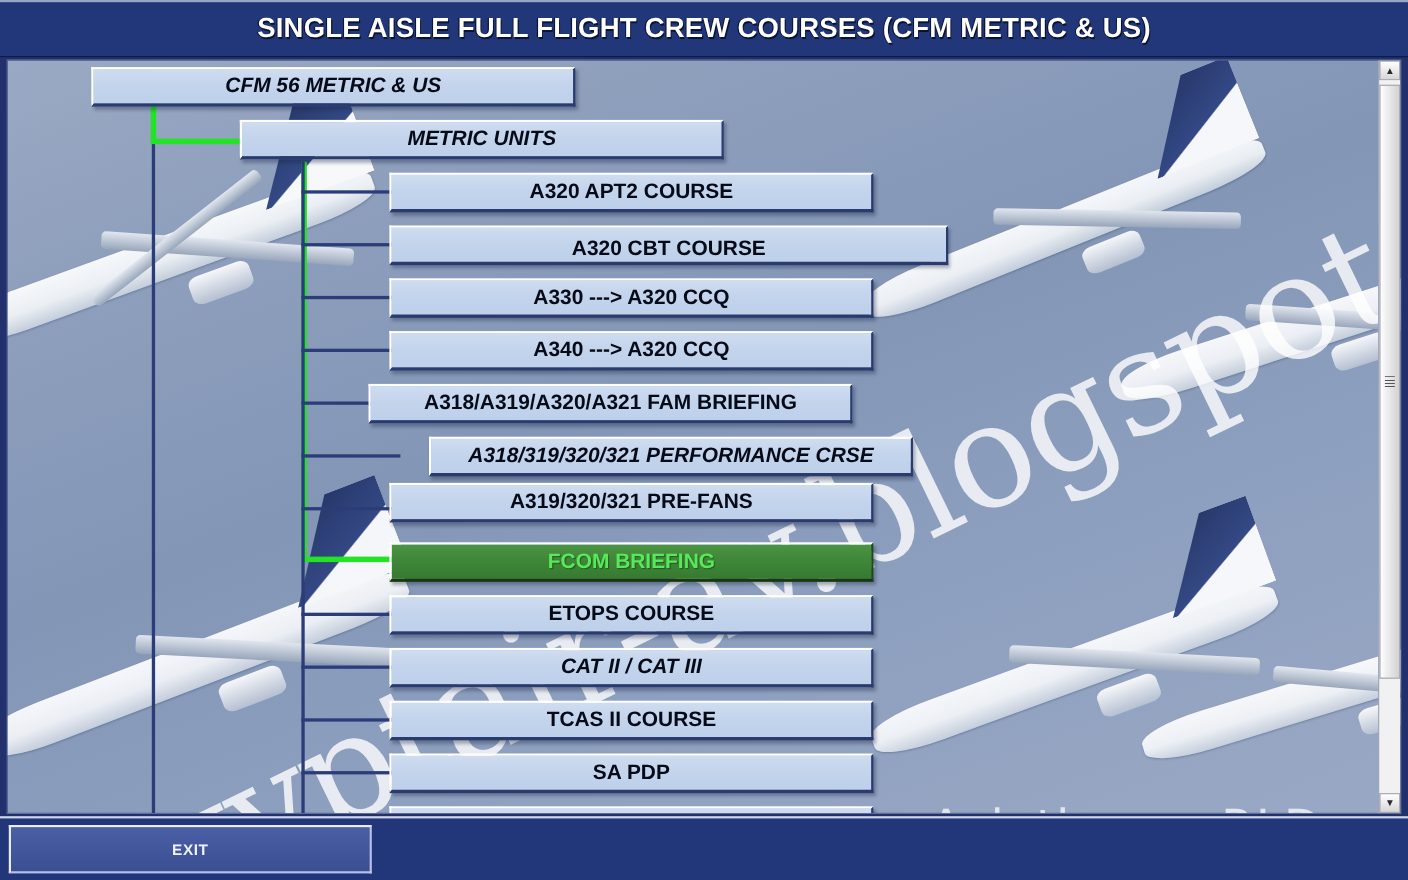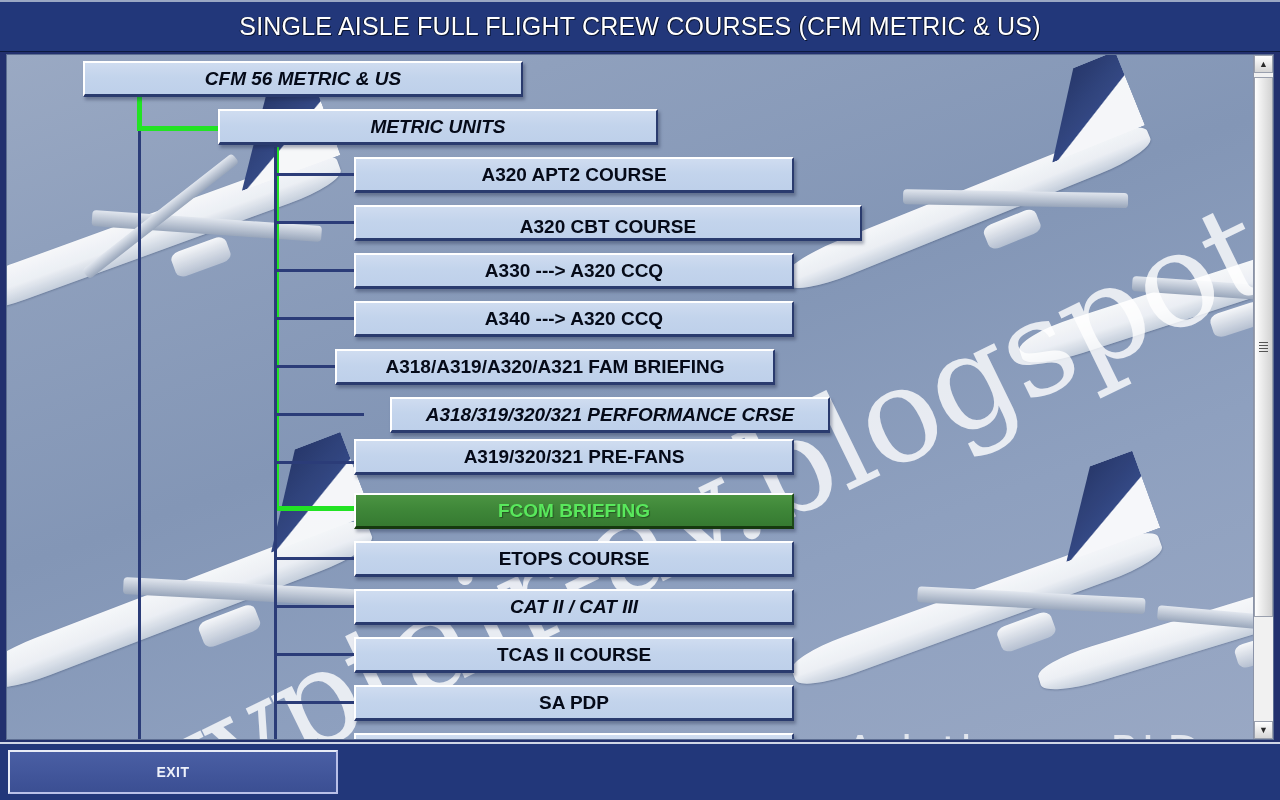--- a/index.html
+++ b/index.html
@@ -22,21 +22,21 @@
     left: 0; top: 0;
     width: 1280px; height: 52px;
     background: #22377a;
     border-top: 2px solid #9aa7c4;
     border-bottom: 1px solid #0d1a40;
     display: flex; align-items: center; justify-content: center;
   }
   .titlebar .title {
     color: #ffffff;
     font-size: 25px;
-    font-weight: normal;
+    font-weight: bold;
     letter-spacing: .2px;
     text-shadow: 1px 1px 0 #0a1430, -1px 0 0 #0a1430;
     white-space: nowrap;
   }
 
   
   .canvas {
     position: absolute;
     left: 6px; top: 54px;
     width: 1268px; height: 686px;

